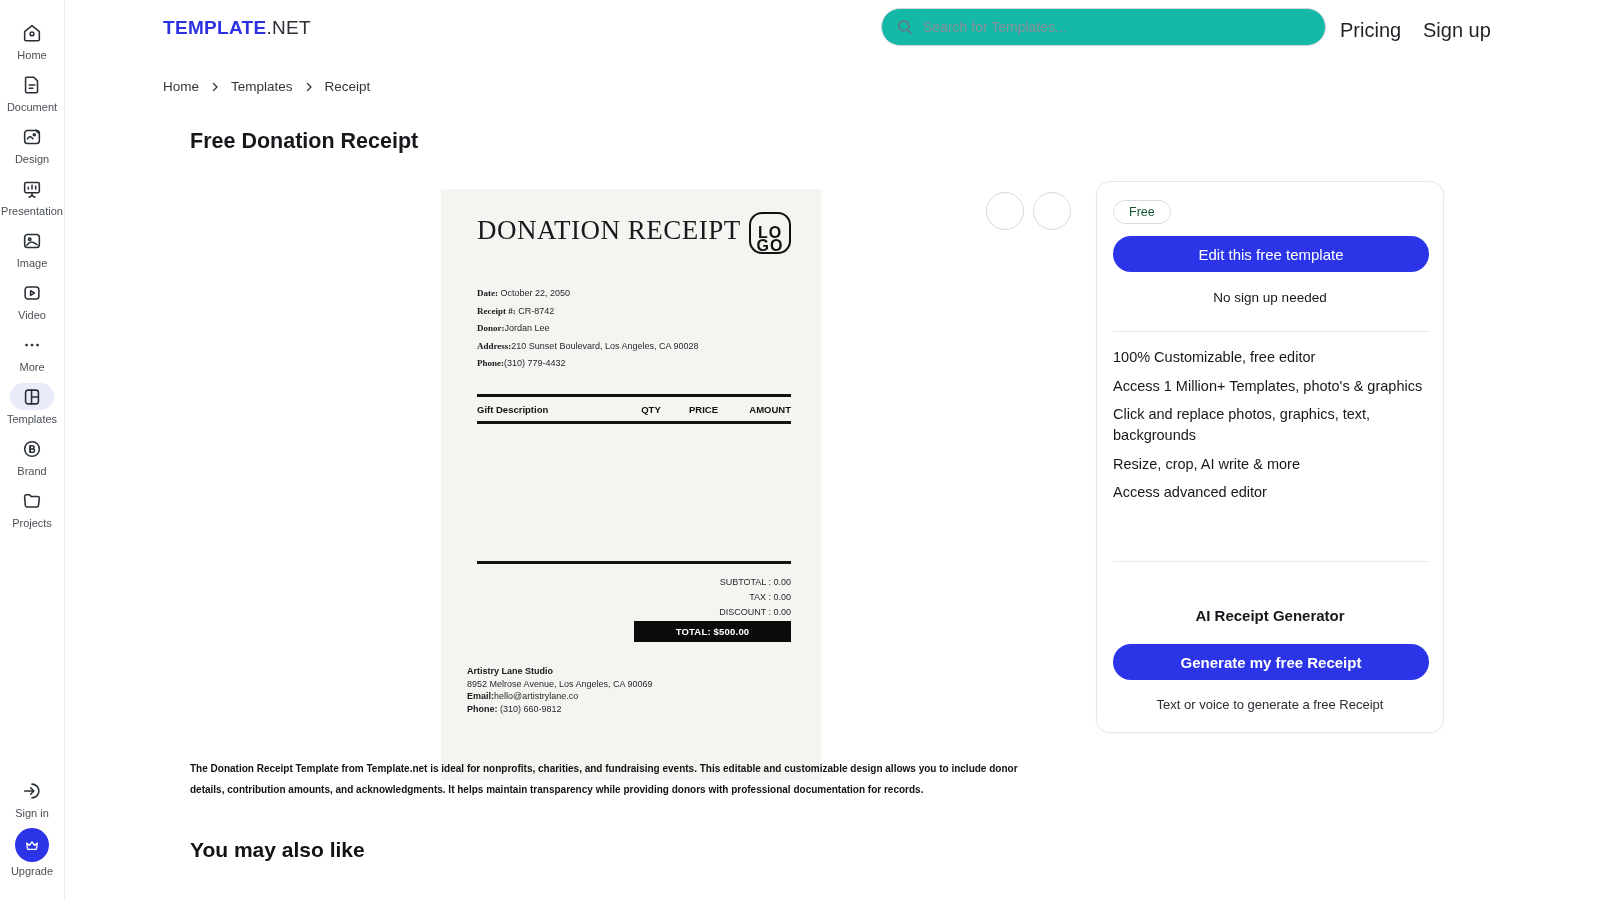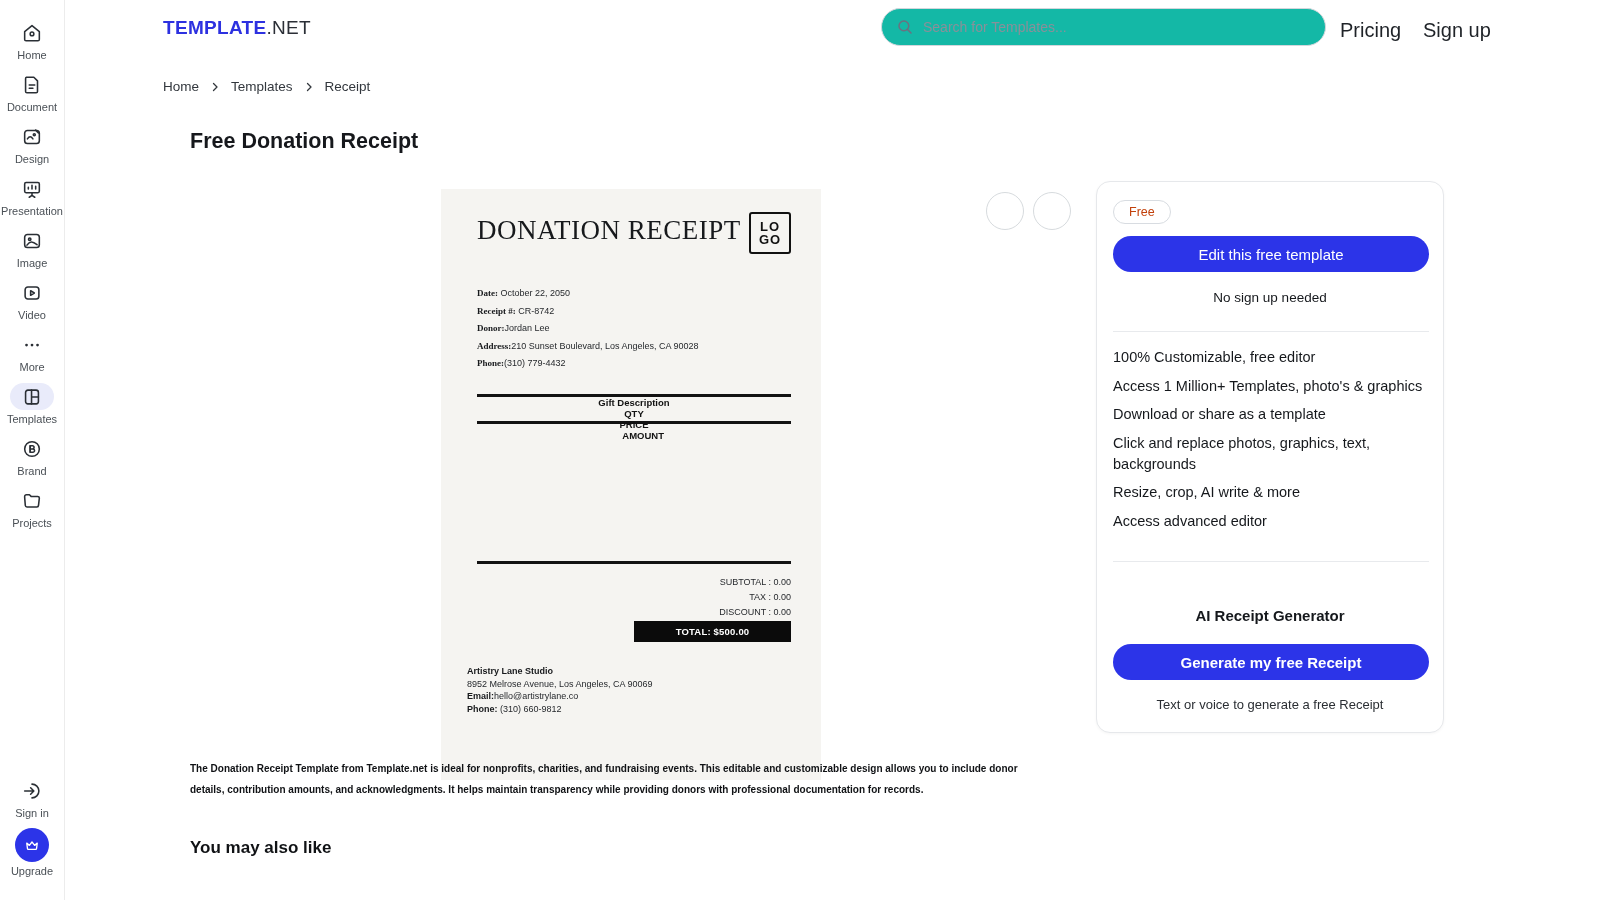--- a/index.html
+++ b/index.html
@@ -29,58 +29,58 @@
   
   .breadcrumb { position:absolute; left:163px; top:79px; display:flex; align-items:center; gap:10px; font-size:13.5px; color:#32373d; }
   .crumb { cursor:pointer; }
 
   
   .page-title { position:absolute; left:190px; top:129px; font-size:21.5px; font-weight:700; color:#16181c; }
 
   
   .receipt { position:absolute; left:441px; top:189px; width:380px; height:591px; background:#f5f4f1; color:#17191c; }
   .receipt-title { position:absolute; left:36px; top:26px; font-family:"Liberation Serif", serif; font-size:27px; font-weight:500; letter-spacing:.5px; color:#17191c; }
-  .logo-box { position:absolute; left:308px; top:23px; width:42px; height:42px; border:2.5px solid #111; border-radius:3px; display:flex; flex-direction:column; align-items:center; justify-content:center; font-weight:700; font-size:13px; line-height:13px; letter-spacing:1px; color:#111; }
+  .logo-box { position:absolute; left:308px; top:23px; width:42px; height:42px; border:2.5px solid #111; border-radius:13px; display:flex; flex-direction:column; align-items:center; justify-content:flex-end; font-weight:700; font-size:16px; line-height:13px; letter-spacing:1px; color:#111; }
   .r-info { position:absolute; left:36px; top:96px; font-size:9px; color:#26292d; }
   .r-info div { line-height:17.5px; }
   .r-info b { font-weight:700; color:#17191c;font-family:Liberation Serif, serif; }
-  .r-table-head { position:absolute; left:36px; top:205px; width:314px; border-top:3px solid #121212; border-bottom:3px solid #121212; height:30px; display:flex; align-items:center; font-size:9.5px; font-weight:700; color:#121212;flex-direction:column; }
+  .r-table-head { position:absolute; left:36px; top:205px; width:314px; border-top:3px solid #121212; border-bottom:3px solid #121212; height:30px; display:flex; align-items:center; font-size:9.5px; font-weight:700; color:#121212; }
   .col-desc { flex:1; text-align:left; }
   .col-qty { width:50px; text-align:center; }
   .col-price { width:55px; text-align:center; }
   .col-amount { width:60px; text-align:right; }
   .r-body-line { position:absolute; left:36px; top:372px; width:314px; border-bottom:3px solid #121212; }
   .r-totals { position:absolute; left:36px; top:386px; width:314px; text-align:right; font-size:9px; color:#26292d; }
   .r-totals div { line-height:15px; }
   .r-total-bar { position:absolute; left:193px; top:432px; width:157px; height:21px; background:#0b0b0b; color:#fff; font-size:9.5px; font-weight:600; display:flex; align-items:center; justify-content:center; letter-spacing:.2px; }
   .r-footer { position:absolute; left:26px; top:476px; font-size:9px; color:#26292d; }
   .r-footer div { line-height:12.5px; }
   .r-footer b { font-weight:700; color:#17191c; }
 
   
   .circle-btn { position:absolute; top:192px; width:38px; height:38px; border-radius:50%; border:1px solid #d7dbde; background:#fff; cursor:pointer; }
 
   
   .card { position:absolute; left:1096px; top:181px; width:348px; height:552px; background:#fff; border:1px solid #e6e8eb; border-radius:14px; box-shadow:0 1px 3px rgba(0,0,0,.04); }
-  .badge-free { position:absolute; left:16px; top:18px; padding:4px 15px; border:1px solid #d8dce1; border-radius:13px; font-size:12.5px; color:#c2410c; background:#fff; }
+  .badge-free { position:absolute; left:16px; top:18px; padding:4px 15px; border:1px solid #d8dce1; border-radius:13px; font-size:12.5px; color:#14532d; background:#fff; }
   .btn-primary { position:absolute; left:16px; width:316px; height:36px; border:none; border-radius:18px; background:#2c34e8; color:#fff; font-size:15px; font-weight:500; font-family:"Liberation Sans", sans-serif; cursor:pointer; display:flex; align-items:center; justify-content:center; }
   .btn-edit { top:54px; }
   .btn-generate { top:462px; font-weight:700; }
   .no-signup { position:absolute; left:0; top:108px; width:100%; text-align:center; font-size:13.5px; color:#15181c; }
   .card-hr { position:absolute; left:16px; width:316px; border-top:1px solid #e8eaed; }
   .hr-1 { top:149px; }
   .hr-2 { top:379px; }
   .features { position:absolute; left:16px; top:165px; width:320px; list-style:none; }
   .features li { font-size:14.5px; color:#15181c; line-height:21px; margin-bottom:7.5px; }
   .ai-title { position:absolute; left:0; top:425px; width:100%; text-align:center; font-size:15px; font-weight:700; color:#15181c; }
   .gen-caption { position:absolute; left:0; top:515px; width:100%; text-align:center; font-size:13px; color:#2a2e33; }
 
   
   .description { position:absolute; left:190px; top:758px; width:838px; font-size:10px; font-weight:700; line-height:21px; color:#101215; }
-  .also-like { position:absolute; left:190px; top:838px; font-size:17px; font-weight:700; color:#101215; }
+  .also-like { position:absolute; left:190px; top:838px; font-size:21px; font-weight:700; color:#101215; }
 
   svg { display:block; }
 </style>
 </head>
 <body>
 
 <nav class="sidebar">
   <div class="nav-item first-item">
     <span class="icon-wrap">
       <svg width="22" height="22" viewBox="0 0 24 24" fill="none" stroke="currentColor" stroke-width="1.7" stroke-linecap="round" stroke-linejoin="round">
@@ -269,21 +269,20 @@
 <button class="circle-btn" style="left:1033px;"></button>
 
 <div class="card">
   <span class="badge-free">Free</span>
   <button class="btn-primary btn-edit">Edit this free template</button>
   <div class="no-signup">No sign up needed</div>
   <div class="card-hr hr-1"></div>
   <ul class="features">
     <li>100% Customizable, free editor</li>
     <li>Access 1 Million+ Templates, photo's &amp; graphics</li>
-    <li>Download or share as a template</li>
     <li>Click and replace photos, graphics, text, backgrounds</li>
     <li>Resize, crop, AI write &amp; more</li>
     <li>Access advanced editor</li>
   </ul>
   <div class="card-hr hr-2"></div>
   <div class="ai-title">AI Receipt Generator</div>
   <button class="btn-primary btn-generate">Generate my free Receipt</button>
   <div class="gen-caption">Text or voice to generate a free Receipt</div>
 </div>
 

